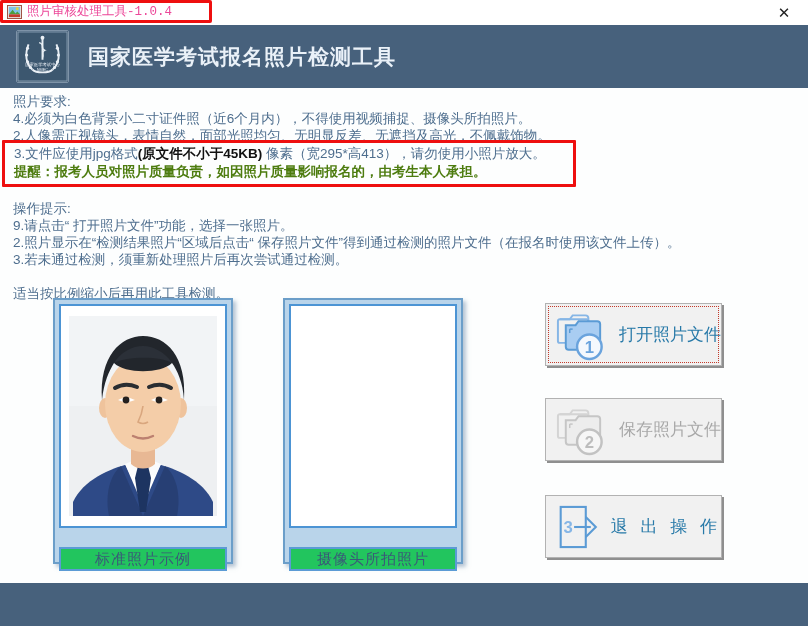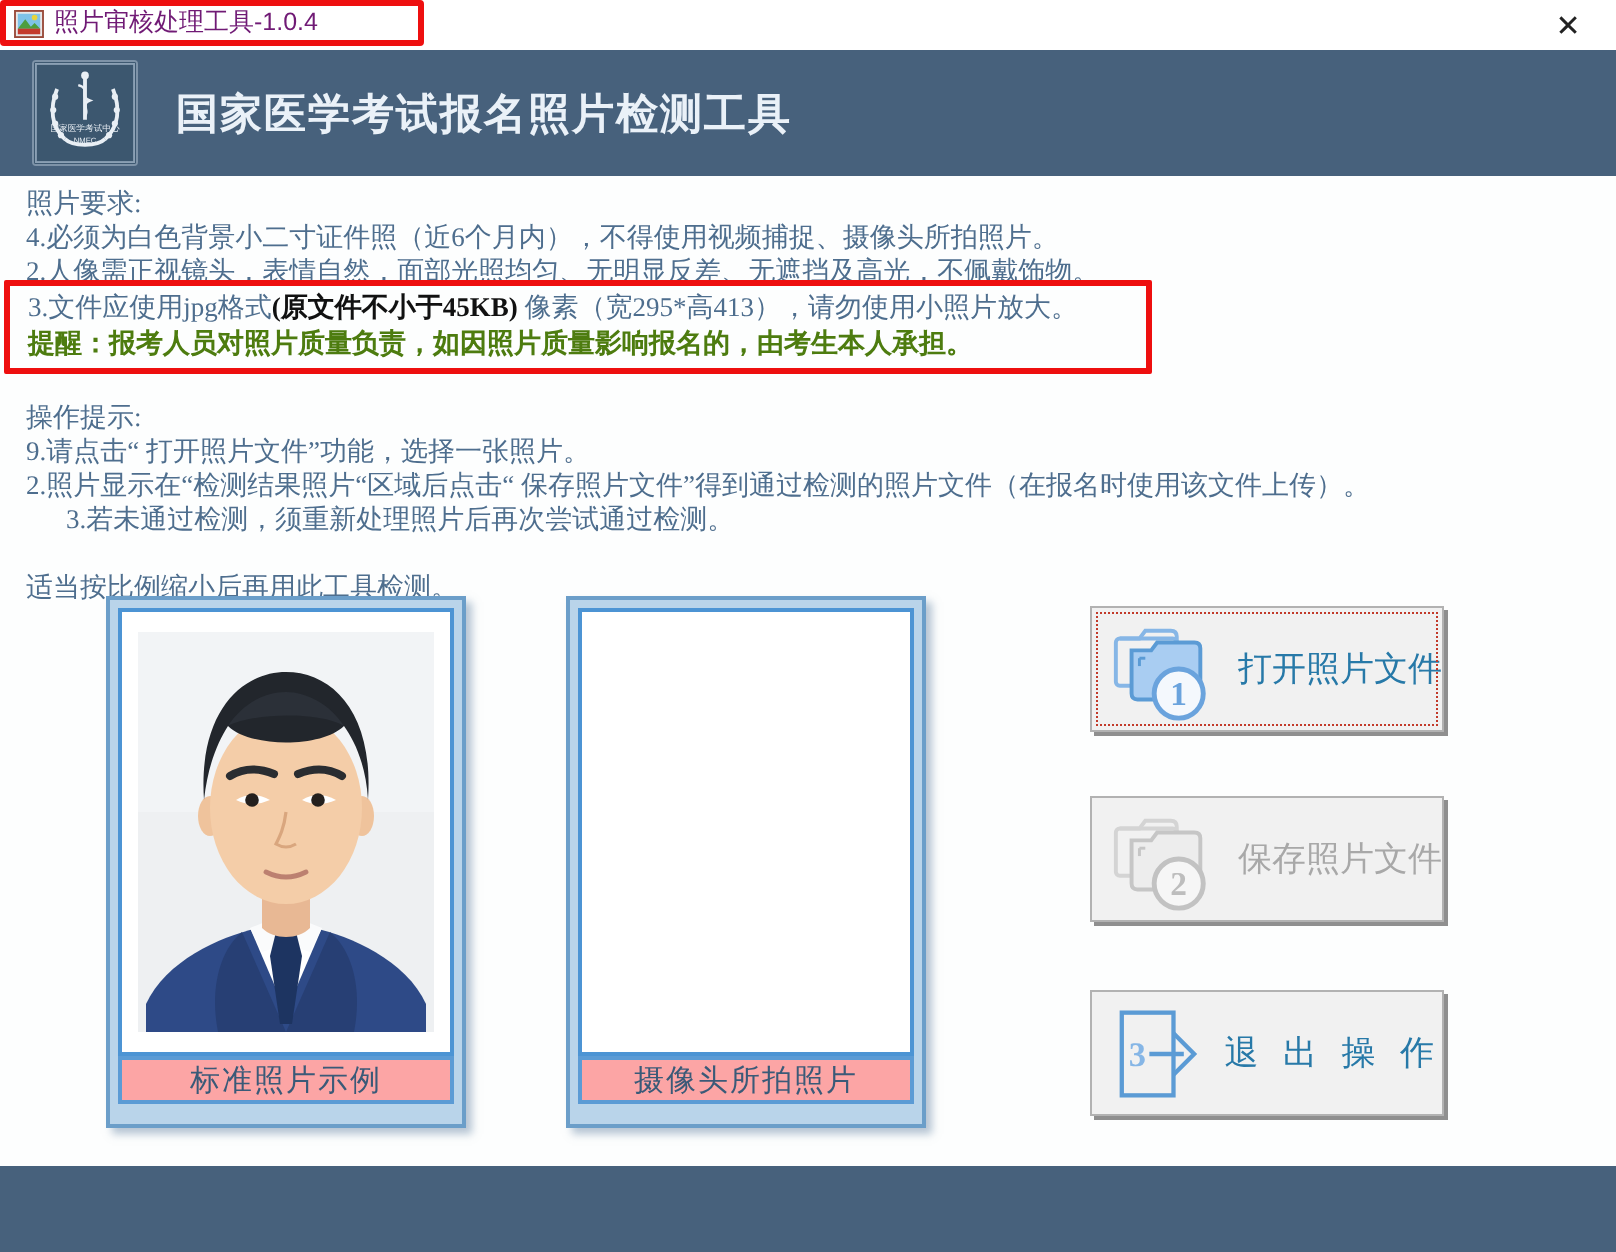--- a/index.html
+++ b/index.html
@@ -9,38 +9,38 @@
     font-family:"Liberation Sans","DejaVu Sans",sans-serif;overflow:hidden;
   }
   
   .titlebar{position:absolute;left:0;top:0;width:808px;height:25px;background:#ffffff;}
   .title-annotation{
     position:absolute;left:0;top:0;width:212px;height:23px;
     border:3px solid #ee0f0f;border-radius:2px;
     display:flex;align-items:center;padding-left:4px;gap:5px;
   }
   .app-icon{width:15px;height:14px;flex:0 0 auto;}
-  .titletext{font-size:12.5px;color:#701a75;white-space:nowrap;}
+  .titletext{font-size:12.5px;color:#ec4899;white-space:nowrap;font-family:Liberation Mono, monospace;}
   .close-btn{
     position:absolute;right:12px;top:2px;width:24px;height:21px;
     display:flex;align-items:center;justify-content:center;
     font-size:15px;color:#222;cursor:pointer;
   }
   
   .header{position:absolute;left:0;top:25px;width:808px;height:63px;background:#47617c;}
   .logo{
     position:absolute;left:16px;top:5px;width:53px;height:53px;
     background:#3c576f;border:1px solid #7e93a8;border-radius:2px;
   }
   .header-title{
     position:absolute;left:88px;top:0;height:63px;display:flex;align-items:center;
     color:#eaf1f8;font-size:21px;font-weight:bold;letter-spacing:1px;white-space:nowrap;
   }
   
-  .content{position:absolute;left:0;top:88px;width:808px;height:495px;background:#fdfefe;font-family:Liberation Serif, serif;}
+  .content{position:absolute;left:0;top:88px;width:808px;height:495px;background:#fdfefe;}
   .t-line{position:absolute;left:13px;font-size:13.5px;color:#4e6e8e;white-space:nowrap;line-height:16px;}
   .redbox{
     position:absolute;left:2px;top:52px;width:574px;height:47px;
     border:3px solid #ee0f0f;border-radius:1px;background:transparent;
   }
   .redbox .rl{position:absolute;left:9px;font-size:13.5px;white-space:nowrap;line-height:16px;}
   .rl-mixed{color:#4e6e8e;top:3px;}
   .rl-mixed .blackseg{color:#111;font-weight:bold;}
   .rl-warn{color:#4d7c0f;top:21px;font-weight:bold;}
   
@@ -49,21 +49,21 @@
     border:2px solid #6b9ec9;padding:4px;
     box-shadow:3px 3px 4px rgba(110,140,170,.5);
   }
   .frame-left{left:53px;top:210px;}
   .frame-right{left:283px;top:210px;}
   .frame-inner{
     width:100%;height:224px;background:#ffffff;border:2px solid #4c94d4;
     display:flex;align-items:center;justify-content:center;overflow:hidden;
   }
   .frame-label{
-    margin-top:0;height:24px;background:#fca5a5;border:2px solid #5b9bd5;
+    margin-top:19px;height:24px;background:#22c55e;border:2px solid #5b9bd5;
     display:flex;align-items:center;justify-content:center;
     font-size:15px;color:#3a5a78;letter-spacing:1px;
   }
   
   .side-btn{
     position:absolute;left:545px;width:177px;height:63px;background:#f1f1f1;
     border:1px solid #b2b2b2;box-shadow:2px 2px 0 #8f8f8f;
     display:flex;align-items:center;gap:10px;padding-left:8px;cursor:pointer;
   }
   .btn-open{top:215px;}
@@ -132,21 +132,21 @@
     <div class="t-line" style="top:40px;">2.人像需正视镜头，表情自然，面部光照均匀、无明显反差、无遮挡及高光，不佩戴饰物。</div>
 
     <div class="redbox">
       <div class="rl rl-mixed"><span>3.文件应使用jpg格式</span><span class="blackseg">(原文件不小于45KB)</span><span> 像素（宽295*高413），请勿使用小照片放大。</span></div>
       <div class="rl rl-warn">提醒：报考人员对照片质量负责，如因照片质量影响报名的，由考生本人承担。</div>
     </div>
 
     <div class="t-line" style="top:113px;">操作提示:</div>
     <div class="t-line" style="top:130px;">9.请点击“ 打开照片文件”功能，选择一张照片。</div>
     <div class="t-line" style="top:147px;">2.照片显示在“检测结果照片“区域后点击“ 保存照片文件”得到通过检测的照片文件（在报名时使用该文件上传）。</div>
-    <div class="t-line" style="top:164px;margin-left:20px;">3.若未通过检测，须重新处理照片后再次尝试通过检测。</div>
+    <div class="t-line" style="top:164px;">3.若未通过检测，须重新处理照片后再次尝试通过检测。</div>
     <div class="t-line" style="top:198px;">适当按比例缩小后再用此工具检测。</div>
 
     <div class="frame frame-left">
       <div class="frame-inner">
         <svg width="148" height="200" viewBox="0 0 148 200">
           <rect x="0" y="0" width="148" height="200" fill="#eef0f2"></rect>
           <rect x="0" y="0" width="148" height="90" fill="#f2f4f6"></rect>
 
           <path d="M4,200 L4,186 C14,164 42,152 60,148 L88,148 C106,152 134,164 144,186 L144,200 Z" fill="#2e4a87"></path>
           <path d="M52,150 L74,200 L40,200 C36,180 40,160 52,150 Z" fill="#273f74"></path>

